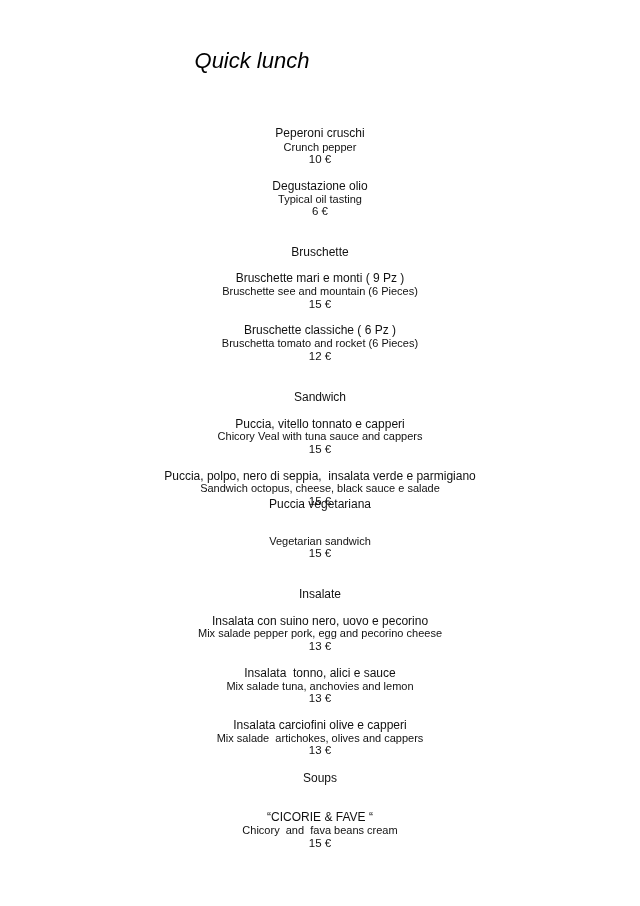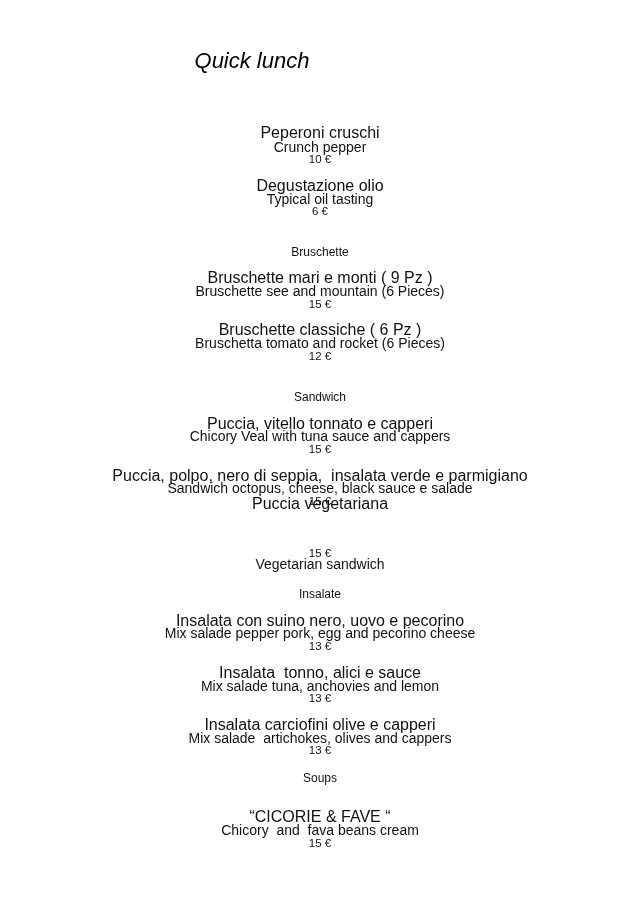--- a/index.html
+++ b/index.html
@@ -1,22 +1,22 @@
 <!DOCTYPE html>
 <html><head>
 <meta charset="utf-8">
 <style>
   html, body { margin: 0; padding: 0; background: #ffffff; }
   body { width: 640px; height: 906px; position: relative; overflow: hidden;
          font-family: "Liberation Sans", sans-serif; color: #111111; }
   .title { position: absolute; left: 0; width: 504px; top: 47px; text-align: center;
            font-size: 22px; font-style: italic; color: #000; line-height: 28px; }
   .line { position: absolute; left: 0; width: 640px; text-align: center; white-space: pre; }
-  .name { font-size: 16px; line-height: 14px; }
-  .desc { font-size: 14px; line-height: 12px; }
+  .name { font-size: 12px; line-height: 14px; }
+  .desc { font-size: 11px; line-height: 12px; }
   .price { font-size: 11.5px; line-height: 13px; }
   .section { font-size: 12px; line-height: 14px; }
 </style>
 </head>
 <body>
 
 <div>
   <div class="title">Quick lunch</div>
 
   <div class="line name" style="top:126px">Peperoni cruschi</div>
@@ -41,21 +41,21 @@
 
   <div class="line name" style="top:417px">Puccia, vitello tonnato e capperi</div>
   <div class="line desc" style="top:430px">Chicory Veal with tuna sauce and cappers</div>
   <div class="line price" style="top:443px">15 €</div>
 
   <div class="line name" style="top:469px">Puccia, polpo, nero di seppia,  insalata verde e parmigiano</div>
   <div class="line desc" style="top:482px">Sandwich octopus, cheese, black sauce e salade</div>
   <div class="line price" style="top:495px">15 €</div>
 
   <div class="line name" style="top:497px">Puccia vegetariana</div>
-  <div class="line desc" style="top:558px">Vegetarian sandwich</div>
+  <div class="line desc" style="top:535px">Vegetarian sandwich</div>
   <div class="line price" style="top:547px">15 €</div>
 
   <div class="line section" style="top:587px">Insalate</div>
 
   <div class="line name" style="top:614px">Insalata con suino nero, uovo e pecorino</div>
   <div class="line desc" style="top:627px">Mix salade pepper pork, egg and pecorino cheese</div>
   <div class="line price" style="top:640px">13 €</div>
 
   <div class="line name" style="top:666px">Insalata  tonno, alici e sauce</div>
   <div class="line desc" style="top:680px">Mix salade tuna, anchovies and lemon</div>

